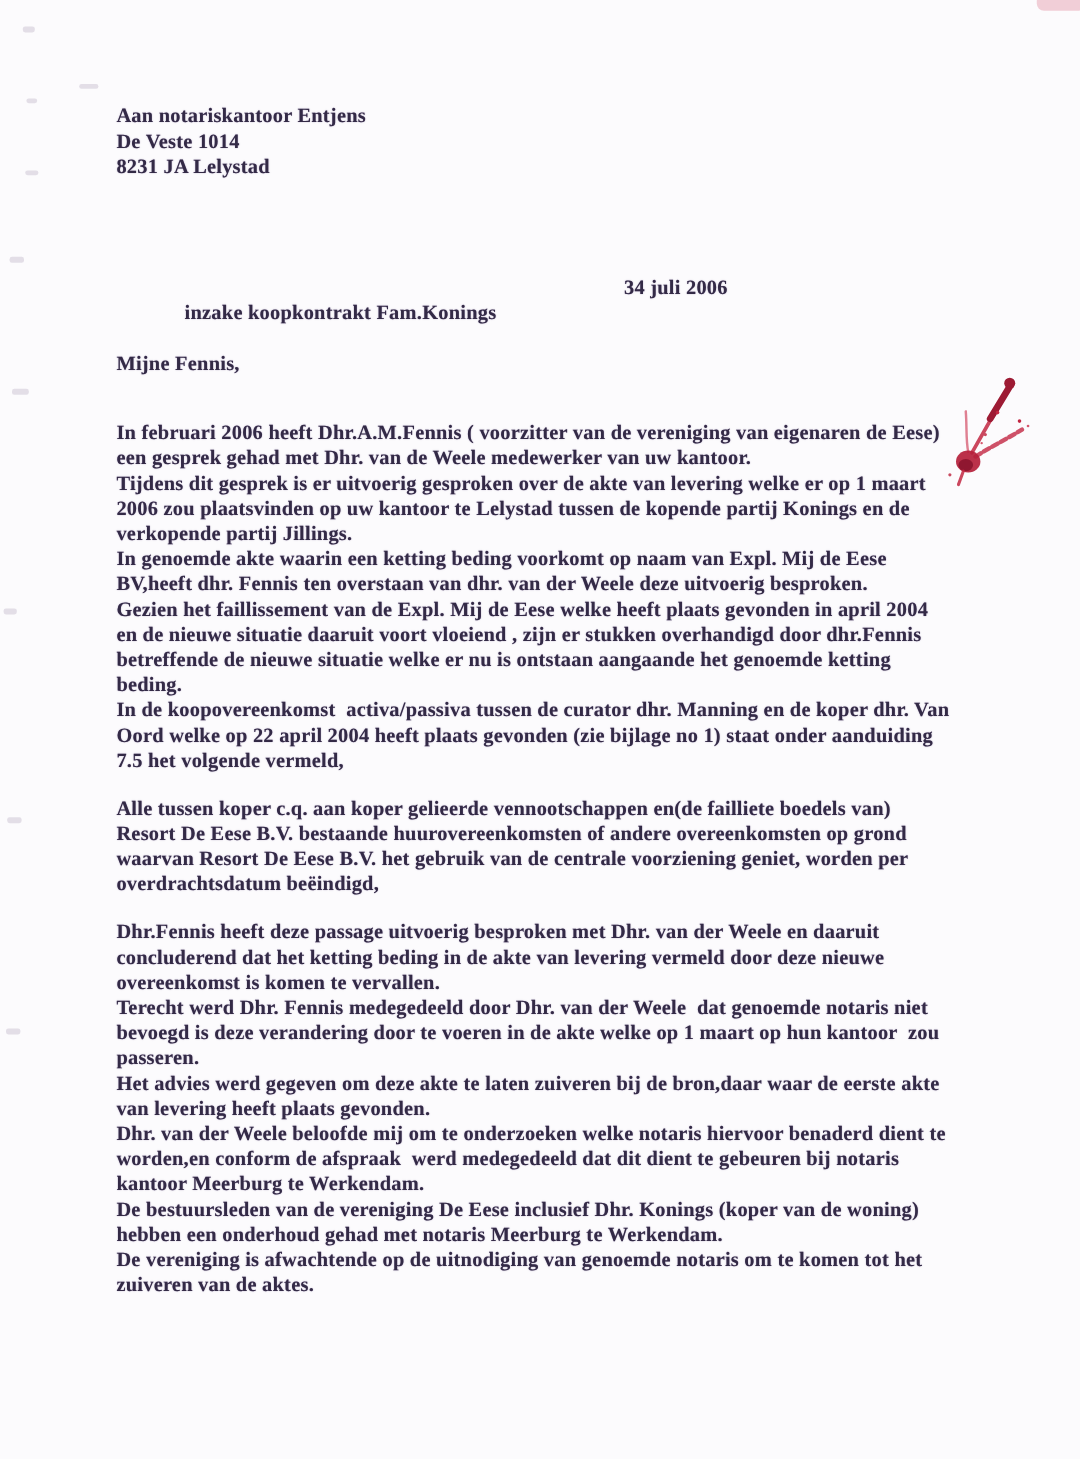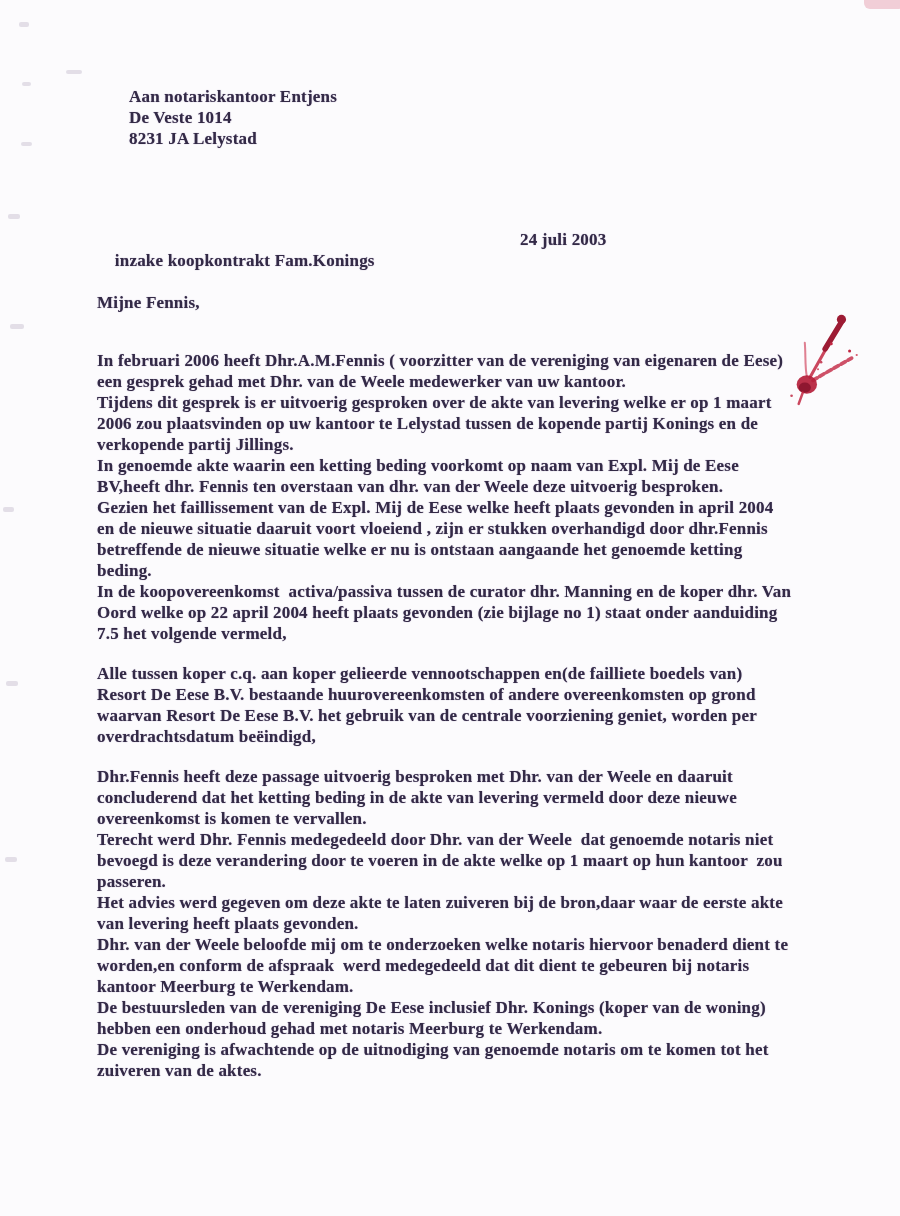--- a/index.html
+++ b/index.html
@@ -13,23 +13,23 @@
     color: #332a46;
   }
   .scan-text {
     font-weight: 700;
     font-size: 17px;
     line-height: 21px;
     letter-spacing: 0.2px;
     text-shadow: 0 0 1px rgba(72, 48, 110, 0.55);
     white-space: pre-wrap;
   }
-  .address-block   { position: absolute; top: 86px;  left: 97px; margin-left: 32px; }
+  .address-block   { position: absolute; top: 86px;  left: 97px; }
   .subject-row     { position: absolute; top: 229px; left: 97px; width: 760px; }
-  .subject-text    { display: inline-block; }
+  .subject-text    { display: inline-block; margin-left: 39px; }
   .date-text       { position: absolute; left: 423px; top: 0; }
   .salutation      { position: absolute; top: 292px; left: 97px; }
   .letter-body     { position: absolute; top: 350px; left: 97px; width: 805px; }
   .letter-body .para { margin: 0 0 19px 0; }
 
   
   .red-mark { position: absolute; top: 298px; left: 760px; width: 112px; height: 114px; }
 
   
   .artifact {
@@ -55,21 +55,21 @@
   <div class="artifact" style="top:681px; left:6px;  width:12px; height:5px;"></div>
   <div class="artifact" style="top:857px; left:5px;  width:12px; height:5px;"></div>
   <div class="artifact pink" style="top:-5px;  left:864px; width:40px; height:14px;"></div>
 
   <div class="address-block scan-text">Aan notariskantoor Entjens
 De Veste 1014
 8231 JA Lelystad</div>
 
   <div class="subject-row scan-text">
     <span class="subject-text">inzake koopkontrakt Fam.Konings</span>
-    <span class="date-text">24 juli 2003</span>
+    <span class="date-text">34 juli 2006</span>
   </div>
 
   <div class="salutation scan-text">Mijne Fennis,</div>
 
   <div class="letter-body">
     <div class="para scan-text">In februari 2006 heeft Dhr.A.M.Fennis ( voorzitter van de vereniging van eigenaren de Eese)
 een gesprek gehad met Dhr. van de Weele medewerker van uw kantoor.
 Tijdens dit gesprek is er uitvoerig gesproken over de akte van levering welke er op 1 maart
 2006 zou plaatsvinden op uw kantoor te Lelystad tussen de kopende partij Konings en de
 verkopende partij Jillings.

